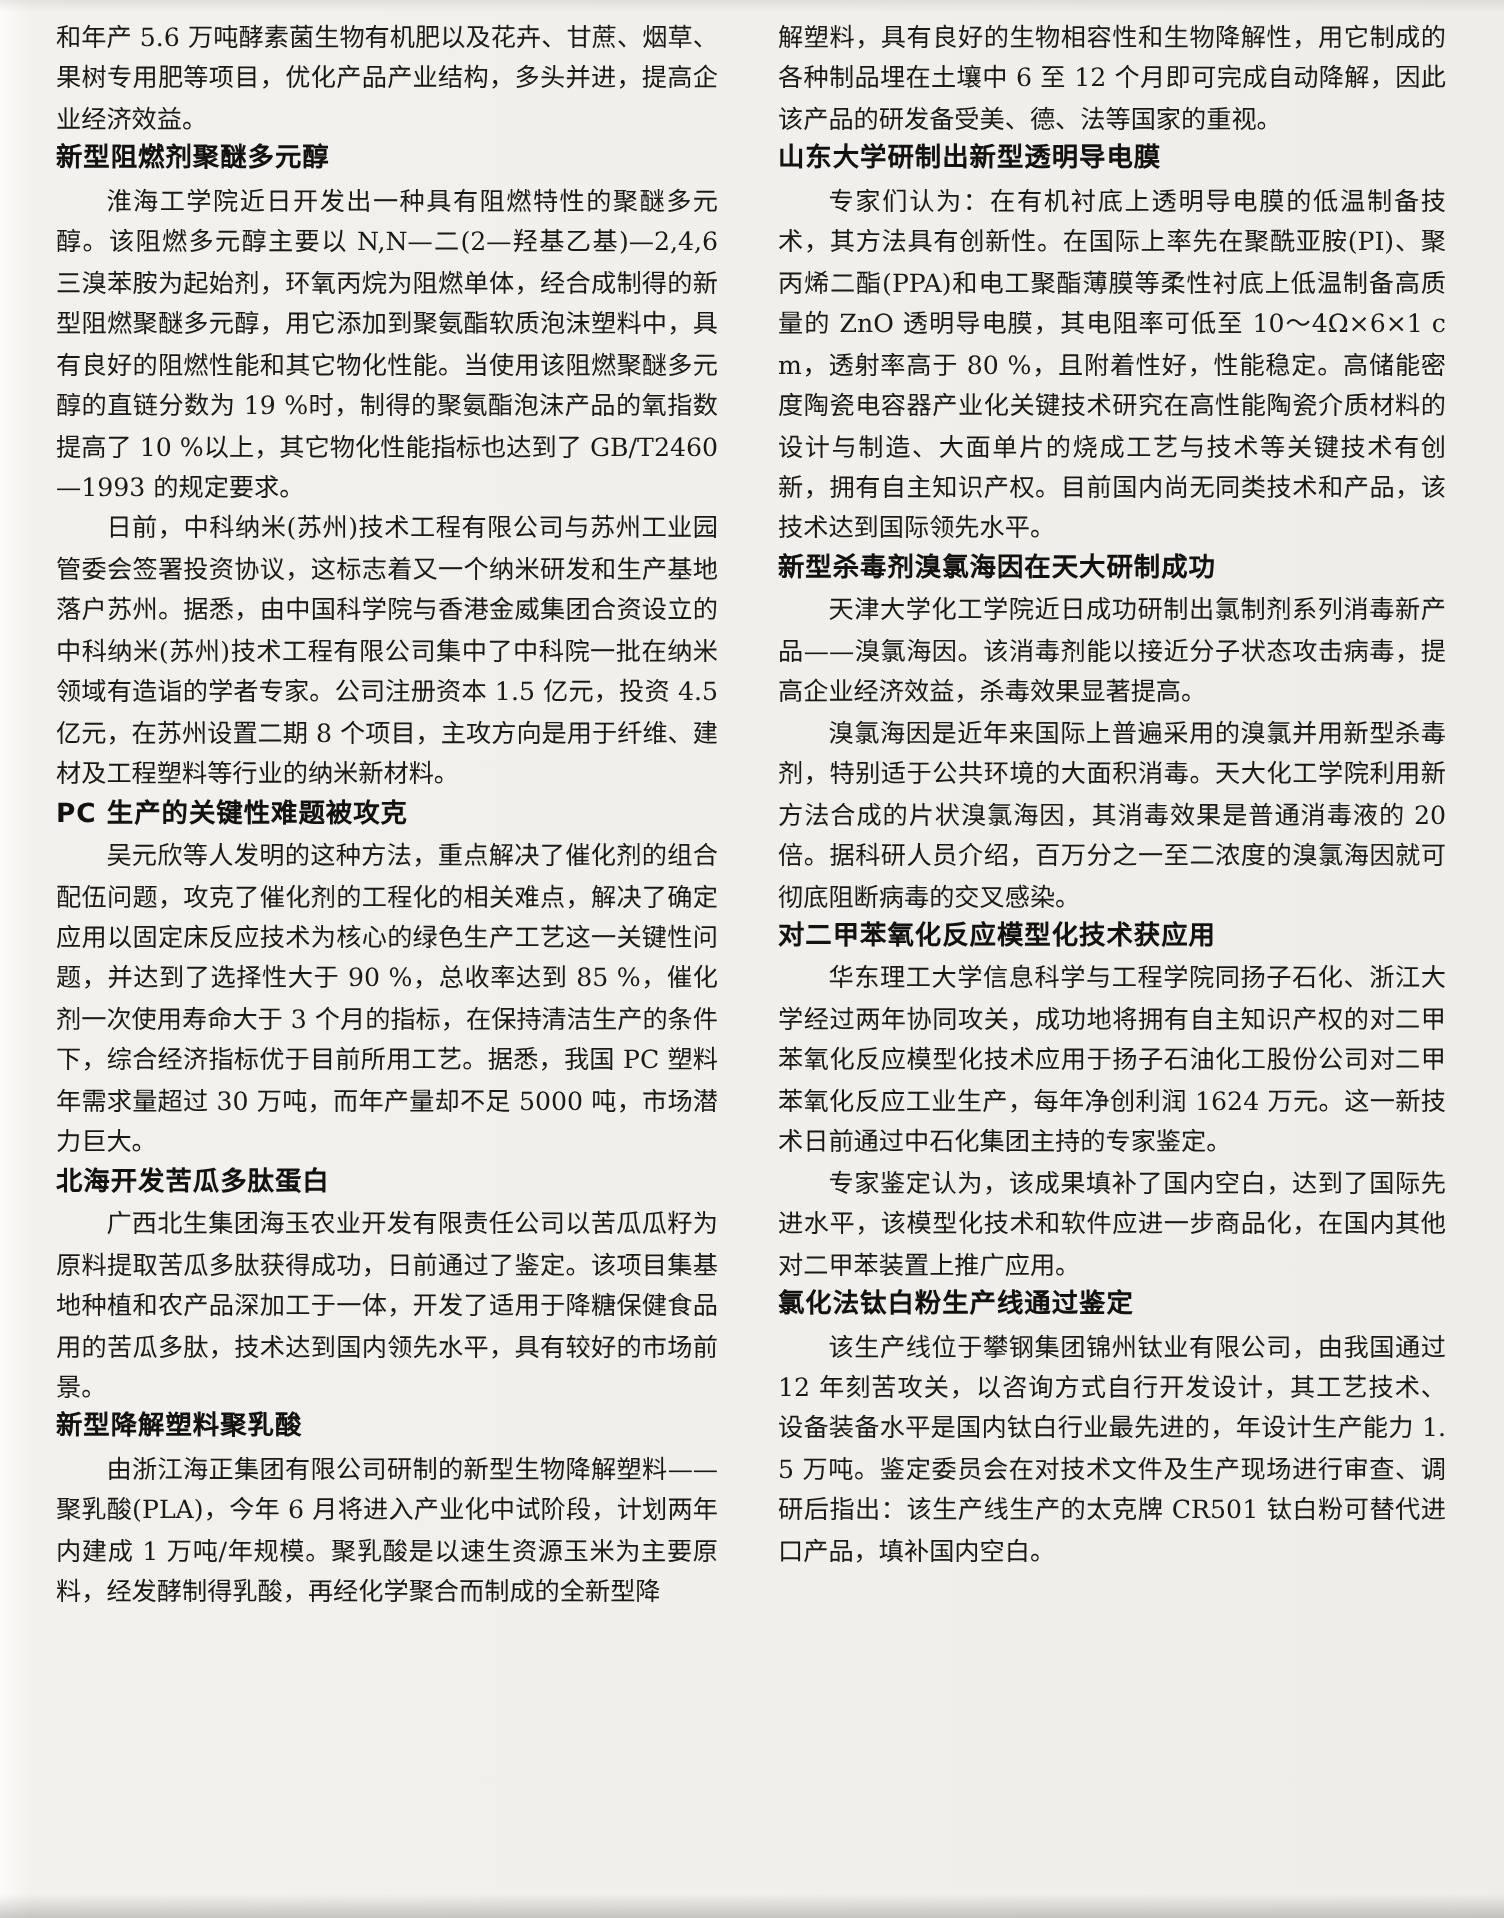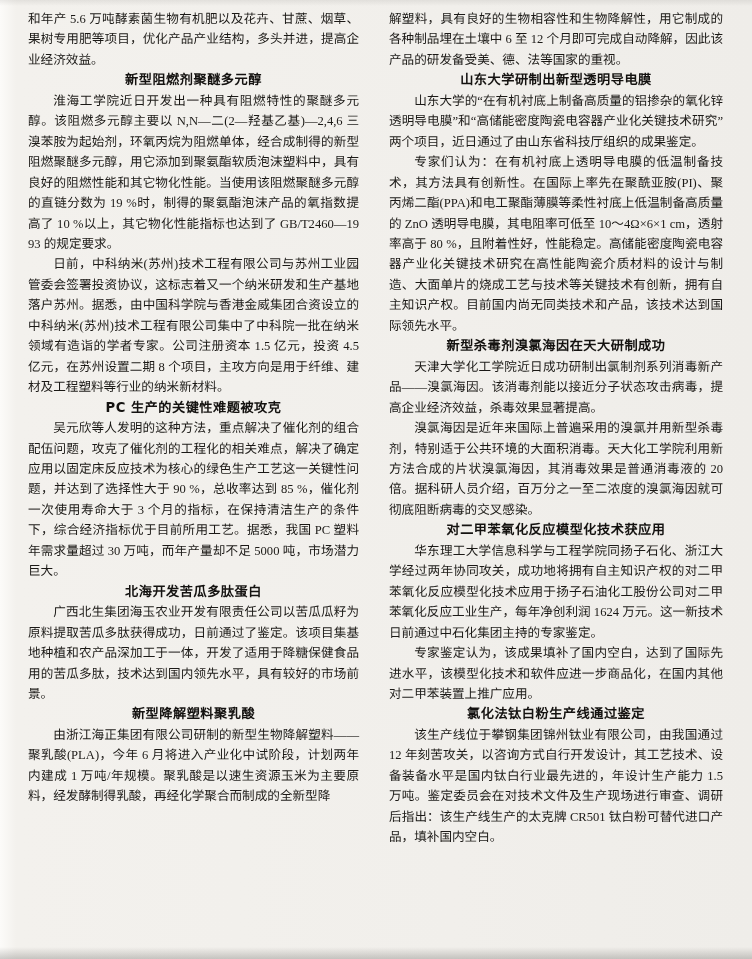--- a/index.html
+++ b/index.html
@@ -42,30 +42,28 @@
     line-height: 20.45px;
     text-align: justify;
     text-justify: inter-ideograph;
     word-break: break-all;
   }
   .col-left  { left: 28px; }
   .col-right { left: 389px; width: 334px; }
   .para {
     margin: 0;
     text-indent: 2em;
-    font-family: Liberation Serif, serif;
   }
   .para.cont { text-indent: 0; }
   .head {
     margin: 0;
     font-family: "DejaVu Sans", "Liberation Sans", sans-serif;
     font-weight: 700;
     font-size: 13.2px;
     line-height: 20.45px;
-    text-align: center;
     text-indent: 0;
     color: #141210;
     letter-spacing: 0.5px;
   }
 </style>
 </head>
 <body>
 
 <div class="page">
   <div class="col col-left">
@@ -76,21 +74,20 @@
       <h2 class="head">PC 生产的关键性难题被攻克</h2>
       <p class="para">吴元欣等人发明的这种方法，重点解决了催化剂的组合配伍问题，攻克了催化剂的工程化的相关难点，解决了确定应用以固定床反应技术为核心的绿色生产工艺这一关键性问题，并达到了选择性大于 90 %，总收率达到 85 %，催化剂一次使用寿命大于 3 个月的指标，在保持清洁生产的条件下，综合经济指标优于目前所用工艺。据悉，我国 PC 塑料年需求量超过 30 万吨，而年产量却不足 5000 吨，市场潜力巨大。</p>
       <h2 class="head">北海开发苦瓜多肽蛋白</h2>
       <p class="para">广西北生集团海玉农业开发有限责任公司以苦瓜瓜籽为原料提取苦瓜多肽获得成功，日前通过了鉴定。该项目集基地种植和农产品深加工于一体，开发了适用于降糖保健食品用的苦瓜多肽，技术达到国内领先水平，具有较好的市场前景。</p>
       <h2 class="head">新型降解塑料聚乳酸</h2>
       <p class="para">由浙江海正集团有限公司研制的新型生物降解塑料——聚乳酸(PLA)，今年 6 月将进入产业化中试阶段，计划两年内建成 1 万吨/年规模。聚乳酸是以速生资源玉米为主要原料，经发酵制得乳酸，再经化学聚合而制成的全新型降</p>
     </div>
   <div class="col col-right">
       <p class="para cont">解塑料，具有良好的生物相容性和生物降解性，用它制成的各种制品埋在土壤中 6 至 12 个月即可完成自动降解，因此该产品的研发备受美、德、法等国家的重视。</p>
       <h2 class="head">山东大学研制出新型透明导电膜</h2>
-      <p class="para">山东大学的“在有机衬底上制备高质量的铝掺杂的氧化锌透明导电膜”和“高储能密度陶瓷电容器产业化关键技术研究”两个项目，近日通过了由山东省科技厅组织的成果鉴定。</p>
       <p class="para">专家们认为：在有机衬底上透明导电膜的低温制备技术，其方法具有创新性。在国际上率先在聚酰亚胺(PI)、聚丙烯二酯(PPA)和电工聚酯薄膜等柔性衬底上低温制备高质量的 ZnO 透明导电膜，其电阻率可低至 10～4Ω×6×1 cm，透射率高于 80 %，且附着性好，性能稳定。高储能密度陶瓷电容器产业化关键技术研究在高性能陶瓷介质材料的设计与制造、大面单片的烧成工艺与技术等关键技术有创新，拥有自主知识产权。目前国内尚无同类技术和产品，该技术达到国际领先水平。</p>
       <h2 class="head">新型杀毒剂溴氯海因在天大研制成功</h2>
       <p class="para">天津大学化工学院近日成功研制出氯制剂系列消毒新产品——溴氯海因。该消毒剂能以接近分子状态攻击病毒，提高企业经济效益，杀毒效果显著提高。</p>
       <p class="para">溴氯海因是近年来国际上普遍采用的溴氯并用新型杀毒剂，特别适于公共环境的大面积消毒。天大化工学院利用新方法合成的片状溴氯海因，其消毒效果是普通消毒液的 20 倍。据科研人员介绍，百万分之一至二浓度的溴氯海因就可彻底阻断病毒的交叉感染。</p>
       <h2 class="head">对二甲苯氧化反应模型化技术获应用</h2>
       <p class="para">华东理工大学信息科学与工程学院同扬子石化、浙江大学经过两年协同攻关，成功地将拥有自主知识产权的对二甲苯氧化反应模型化技术应用于扬子石油化工股份公司对二甲苯氧化反应工业生产，每年净创利润 1624 万元。这一新技术日前通过中石化集团主持的专家鉴定。</p>
       <p class="para">专家鉴定认为，该成果填补了国内空白，达到了国际先进水平，该模型化技术和软件应进一步商品化，在国内其他对二甲苯装置上推广应用。</p>
       <h2 class="head">氯化法钛白粉生产线通过鉴定</h2>
       <p class="para">该生产线位于攀钢集团锦州钛业有限公司，由我国通过 12 年刻苦攻关，以咨询方式自行开发设计，其工艺技术、设备装备水平是国内钛白行业最先进的，年设计生产能力 1.5 万吨。鉴定委员会在对技术文件及生产现场进行审查、调研后指出：该生产线生产的太克牌 CR501 钛白粉可替代进口产品，填补国内空白。</p>
     </div>

